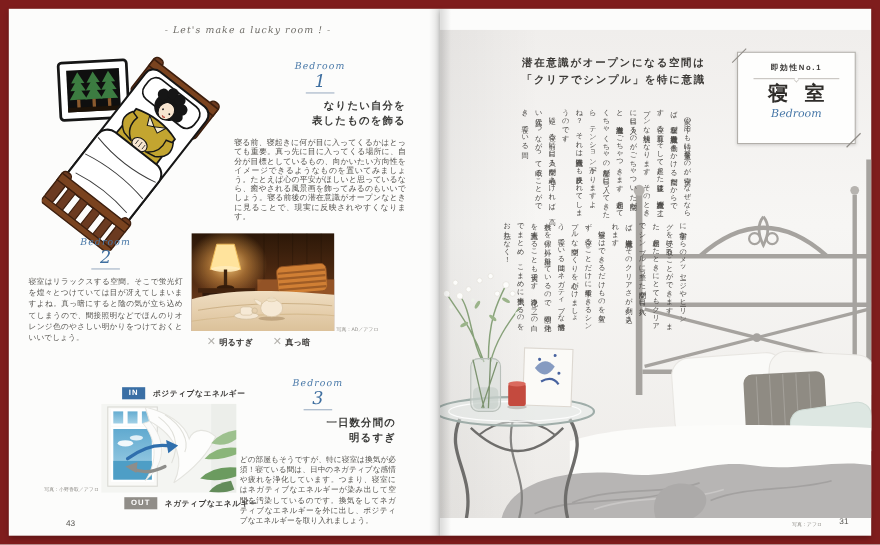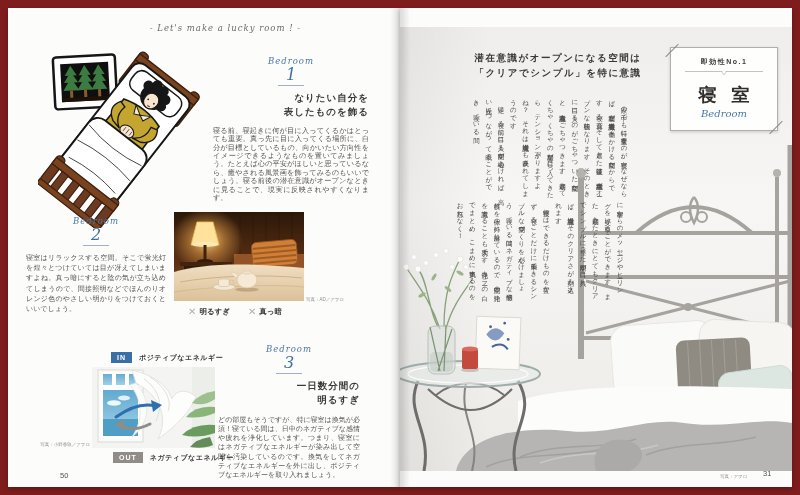--- a/index.html
+++ b/index.html
@@ -49,21 +49,21 @@
   
   .photo-main{position:absolute;left:0;top:19px;}
   .headline{position:absolute;left:8px;top:42px;width:300px;text-align:center;z-index:3;
     font-size:9.5px;font-weight:bold;color:#3b3936;letter-spacing:1.5px;line-height:15px;}
   .badge{position:absolute;left:270px;top:39px;width:106px;height:82px;background:#fefefd;
     border:1px solid #b2afaa;box-shadow:0 1px 3px rgba(0,0,0,0.18);text-align:center;z-index:4;}
   .badge-top{margin-top:9px;font-size:7px;letter-spacing:1.5px;color:#3c3a38;font-weight:bold;}
   .badge-divider{width:78px;margin:4px auto 3px;border-top:1px solid #c6c3be;position:relative;height:0;}
   .badge-divider::after{content:"";position:absolute;left:50%;top:-2px;width:4px;height:4px;background:#fefefd;
     border-right:1px solid #c6c3be;border-bottom:1px solid #c6c3be;transform:translateX(-50%) rotate(45deg) scale(0.7);}
-  .badge-title{font-size:18px;font-weight:bold;color:#2f2d2a;letter-spacing:5px;padding-left:5px;margin-top:14px;line-height:1.1;}
+  .badge-title{font-size:18px;font-weight:bold;color:#2f2d2a;letter-spacing:5px;padding-left:5px;margin-top:4px;line-height:1.1;}
   .badge-sub{font-family:"DejaVu Serif",serif;font-style:italic;font-size:10px;color:#4878a8;margin-top:2px;}
   .slash{position:absolute;width:18px;height:1px;background:#8f8c87;}
   .slash-tl{left:-8px;top:2px;transform:rotate(-45deg);}
   .slash-br{right:-8px;bottom:2px;transform:rotate(-45deg);}
   .vtext{position:absolute;writing-mode:vertical-rl;white-space:pre-line;z-index:3;
     font-size:6.5px;letter-spacing:0.2px;line-height:12.3px;color:#4b4946;}
   .vtext1{right:162px;top:87px;height:105px;}
   .vtext2{right:166px;top:190px;height:99px;}
   .credit-right{left:320px;top:466px;}
 </style>
@@ -260,21 +260,21 @@
         <polygon points="22,57 33,53 32,63" fill="#8d8d8a"></polygon>
       </g>
     </svg>
     <div class="credit credit-photo3">写真：小野香取／アフロ</div>
 
     <div class="flow-row flow-out">
       <span class="flow-badge out">OUT</span>
       <span class="flow-label">ネガティブなエネルギー</span>
     </div>
 
-    <div class="pagenum pagenum-left">50</div>
+    <div class="pagenum pagenum-left">43</div>
   </div>
 
   <div class="page page-right">
 
     <svg class="photo-main" width="392" height="444" viewBox="0 0 392 444">
       <defs>
         <linearGradient id="wall" x1="0" y1="0" x2="0" y2="1">
           <stop offset="0" stop-color="#f0eeec"></stop>
             <stop offset="0.4" stop-color="#f7f6f4"></stop>
             <stop offset="1" stop-color="#edebe8"></stop>

